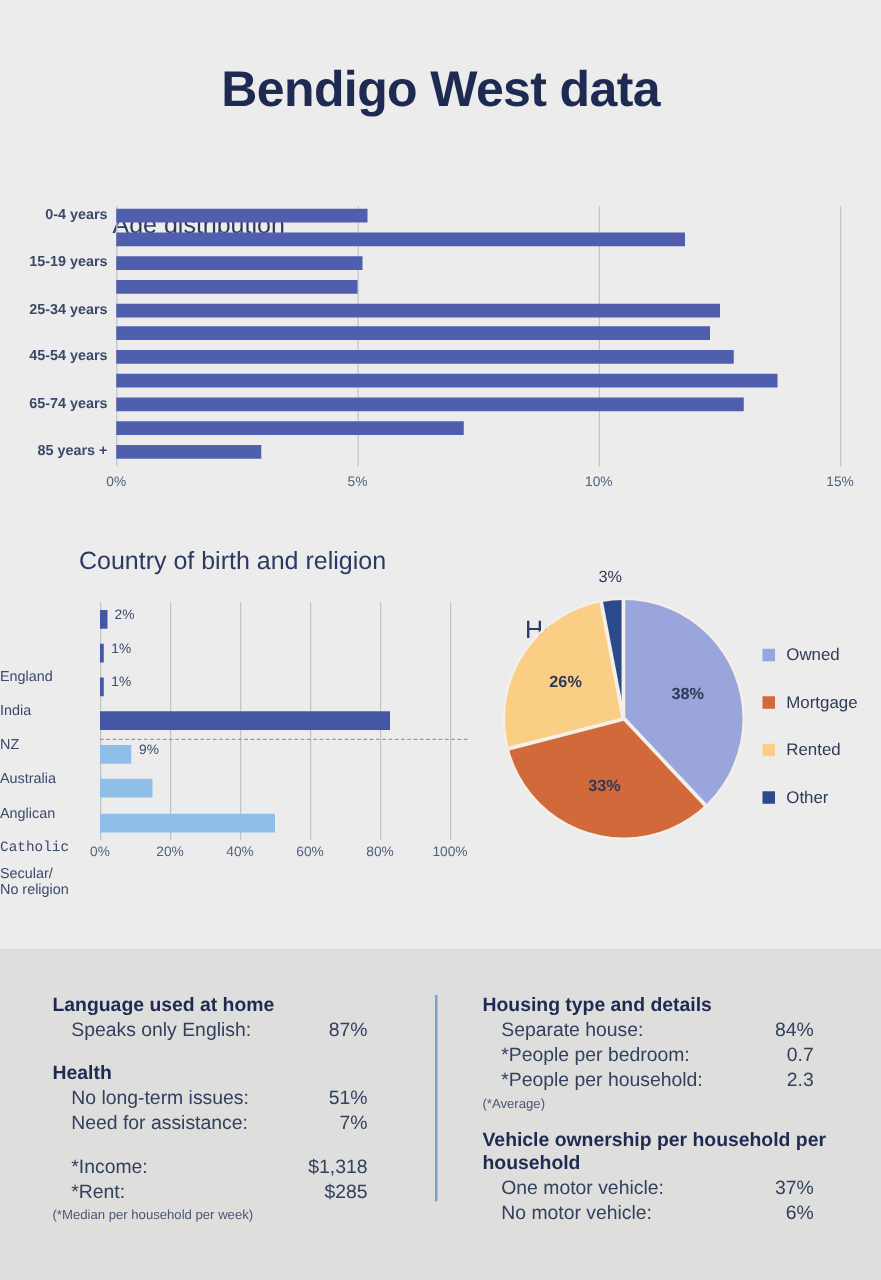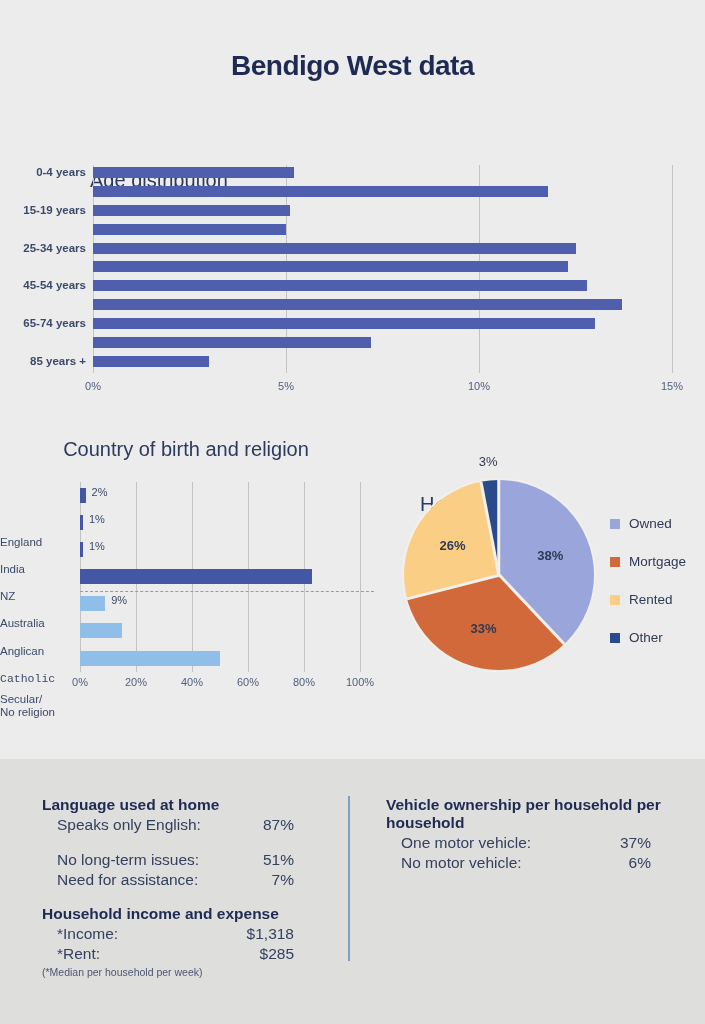--- a/index.html
+++ b/index.html
@@ -9,21 +9,21 @@
     font-family: "Liberation Sans", sans-serif;
     background: #ececec;
     overflow: hidden;
   }
   .page { position: relative; width: 705px; height: 1024px; background: #ececec; }
 
   
   .title {
     position: absolute; top: 50px; left: 0; width: 705px;
     text-align: center;
-    font-size: 28px; font-weight: bold; color: #1e2a52;
+    font-size: 40px; font-weight: bold; color: #1e2a52;
     letter-spacing: -0.5px;
   }
 
   
   .chart-heading {
     font-size: 20px; color: #2c3a60; font-weight: normal;
   }
 
   
   #age-chart { position: absolute; top: 132px; left: 0; width: 705px; height: 280px; }
@@ -324,45 +324,61 @@
     <div class="stats-cols">
       <div class="stats-col left">
           <div class="stat-group">
             <div class="stat-group-title">Language used at home</div>
             <div class="stat-row">
               <span class="stat-key">Speaks only English:</span>
               <span class="stat-val">87%</span>
             </div>
           </div>
           <div class="stat-group">
+            <div class="stat-group-title">Health</div>
             <div class="stat-row">
               <span class="stat-key">No long-term issues:</span>
               <span class="stat-val">51%</span>
             </div>
             <div class="stat-row">
               <span class="stat-key">Need for assistance:</span>
               <span class="stat-val">7%</span>
             </div>
           </div>
           <div class="stat-group">
-            <div class="stat-group-title">Household income and expense</div>
             <div class="stat-row">
               <span class="stat-key">*Income:</span>
               <span class="stat-val">$1,318</span>
             </div>
             <div class="stat-row">
               <span class="stat-key">*Rent:</span>
               <span class="stat-val">$285</span>
             </div>
             <div class="stat-note">(*Median per household per week)</div>
           </div>
         </div>
       <div class="stats-divider"></div>
       <div class="stats-col right">
           <div class="stat-group">
+            <div class="stat-group-title">Housing type and details</div>
+            <div class="stat-row">
+              <span class="stat-key">Separate house:</span>
+              <span class="stat-val">84%</span>
+            </div>
+            <div class="stat-row">
+              <span class="stat-key">*People per bedroom:</span>
+              <span class="stat-val">0.7</span>
+            </div>
+            <div class="stat-row">
+              <span class="stat-key">*People per household:</span>
+              <span class="stat-val">2.3</span>
+            </div>
+            <div class="stat-note">(*Average)</div>
+          </div>
+          <div class="stat-group">
             <div class="stat-group-title">Vehicle ownership per household per household</div>
             <div class="stat-row">
               <span class="stat-key">One motor vehicle:</span>
               <span class="stat-val">37%</span>
             </div>
             <div class="stat-row">
               <span class="stat-key">No motor vehicle:</span>
               <span class="stat-val">6%</span>
             </div>
           </div>

